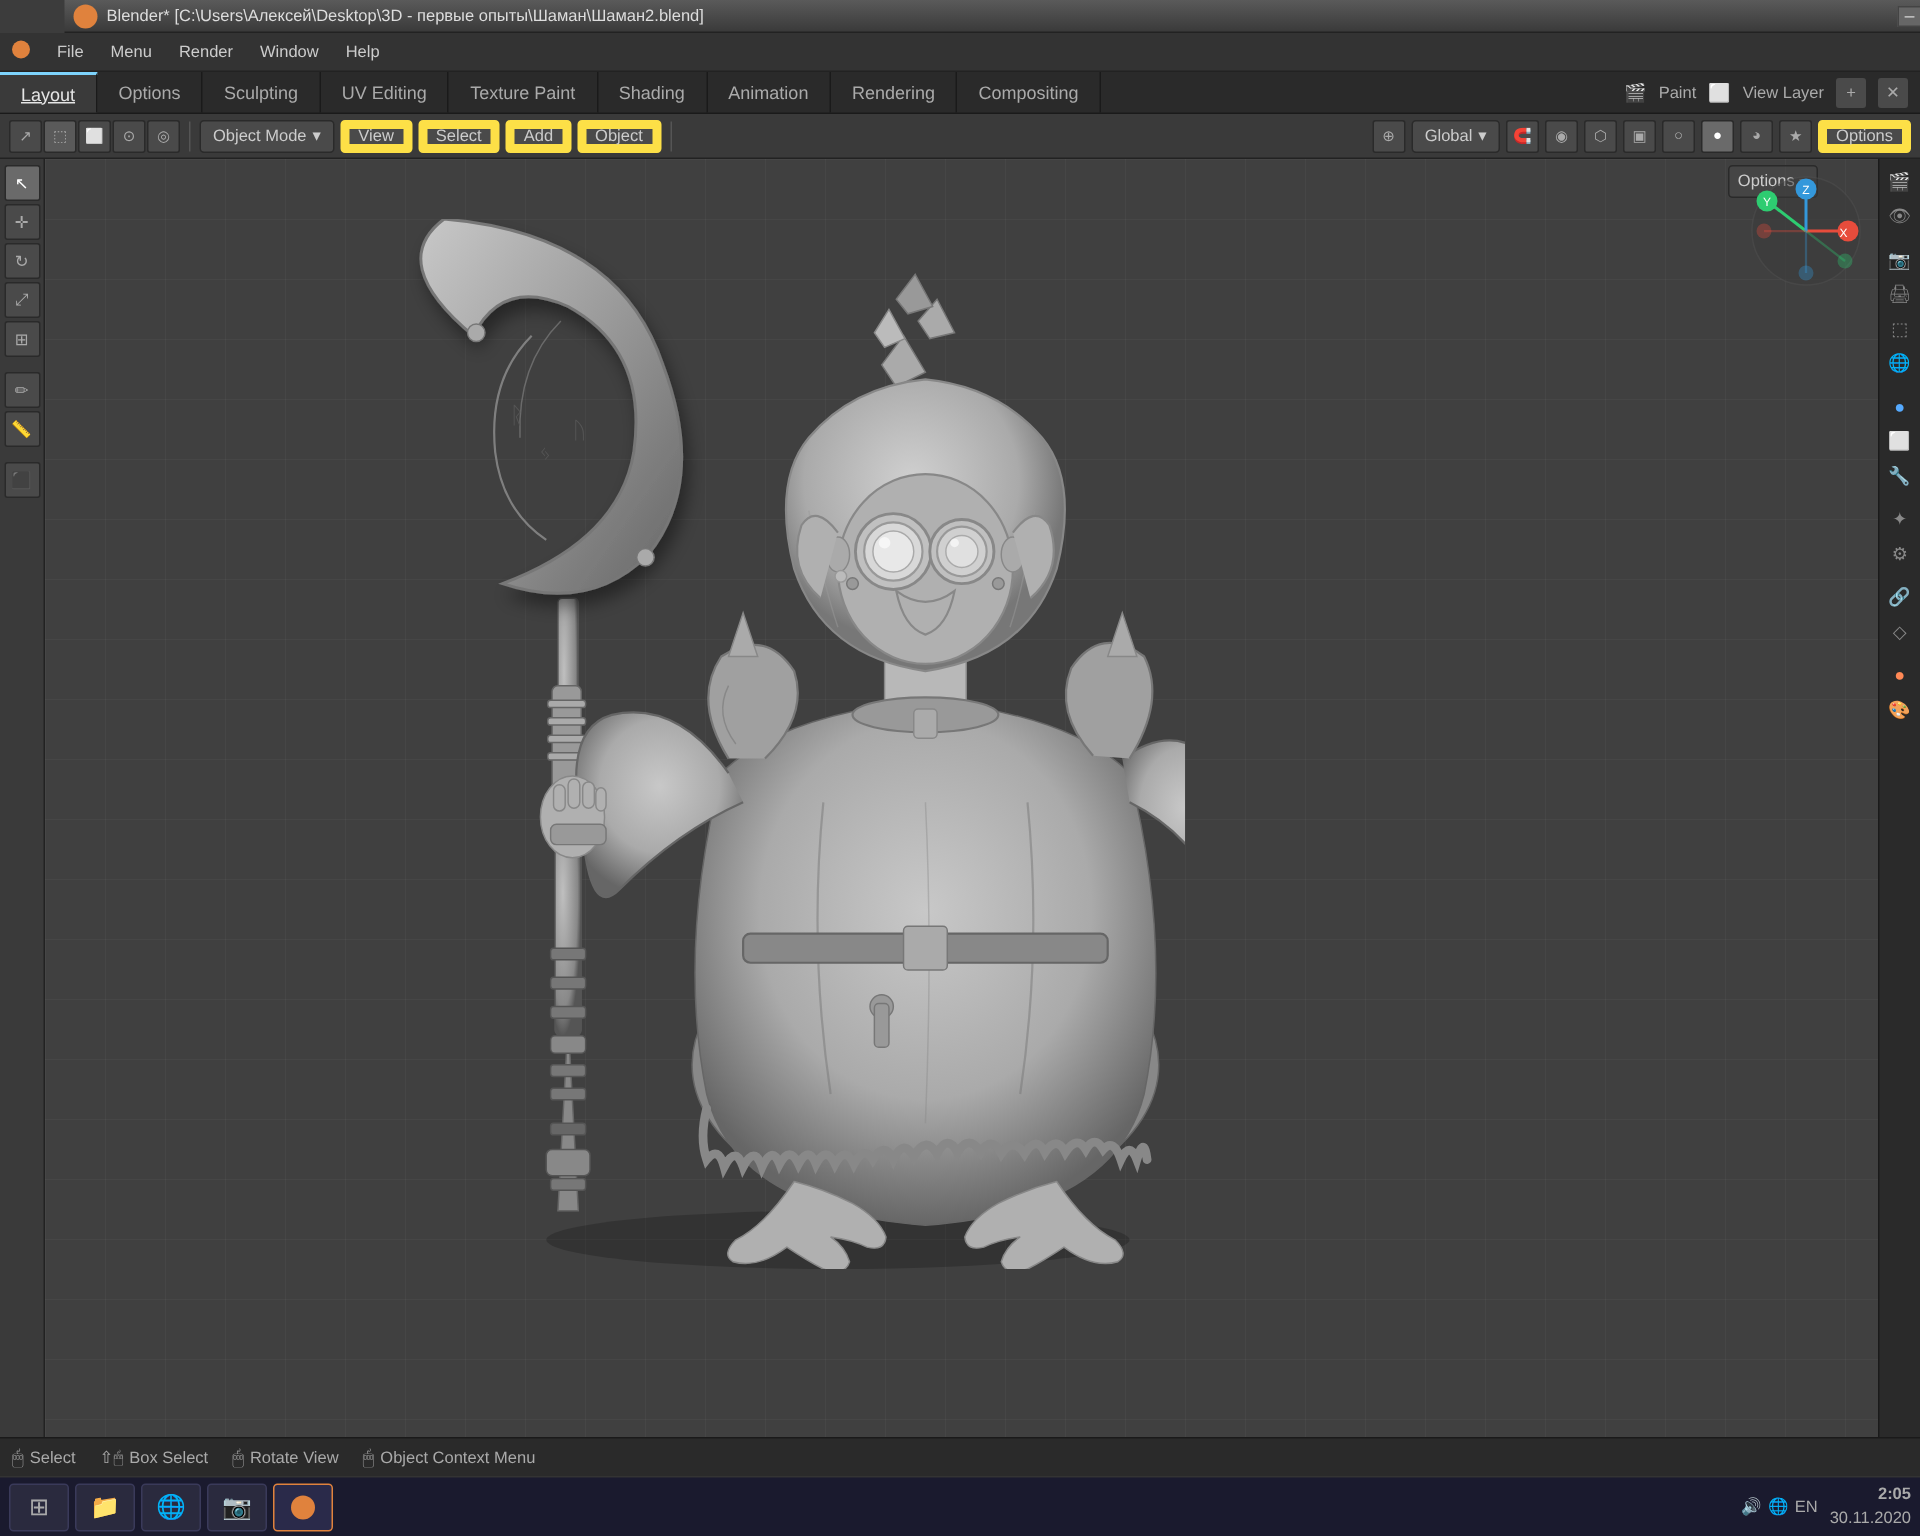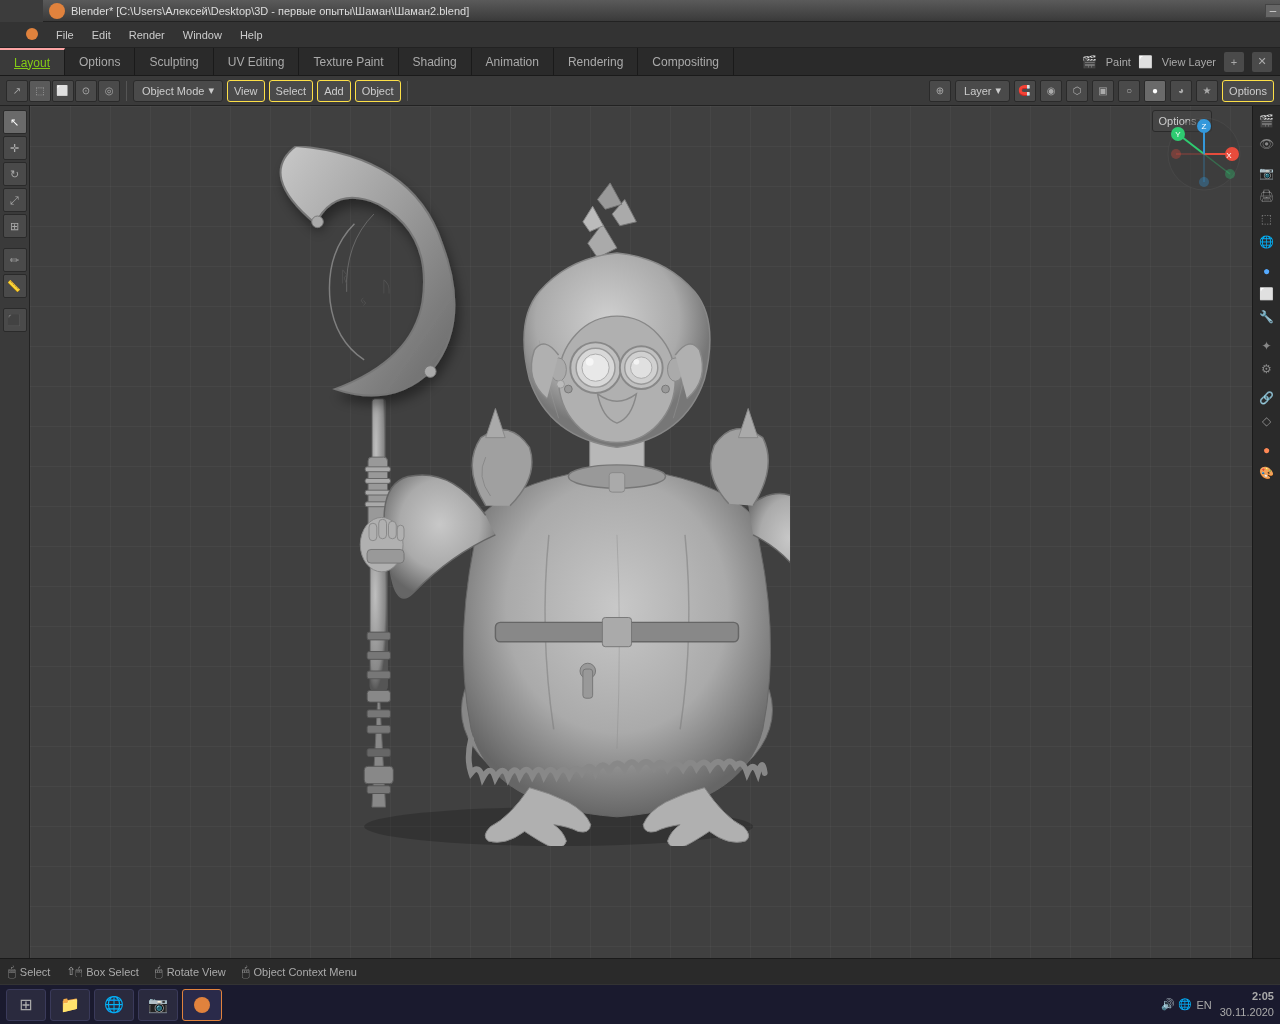--- a/index.html
+++ b/index.html
@@ -53,21 +53,21 @@
     }
     .title-btn.close { background: #c0392b; }
 
     
     #menu-bar {
       width: 100%;
       height: 26px;
       background: #333;
       display: flex;
       align-items: center;
-      padding: 0 18px;
+      padding: 0 0;
       gap: 2px;
       border-bottom: 1px solid #222;
     }
     .menu-item {
       padding: 2px 8px;
       color: #ccc;
       cursor: pointer;
       border-radius: 3px;
       font-size: 11px;
     }
@@ -85,22 +85,22 @@
       padding: 0 14px;
       display: flex;
       align-items: center;
       cursor: pointer;
       font-size: 12px;
       color: #aaa;
       border-right: 1px solid #1a1a1a;
     }
     .ws-tab.active {
       background: #3a3a3a;
-      color: #84cc16;
-      border-top: 2px solid #fca5a5;
+      color: #e5e5e5;
+      border-top: 2px solid #7dd3fc;
       text-decoration: underline;
     }
     #ws-right {
       margin-left: auto;
       display: flex;
       align-items: center;
       padding-right: 8px;
       gap: 8px;
       color: #aaa;
       font-size: 11px;
@@ -114,21 +114,21 @@
       display: flex;
       align-items: center;
       padding: 0 6px;
       gap: 4px;
       border-bottom: 1px solid #222;
     }
     .tool-btn {
       height: 22px;
       padding: 0 6px;
       background: #4a4a4a;
-      border: 1px solid #fde047;
+      border: 6px solid #fde047;
       border-radius: 3px;
       color: #ccc;
       font-size: 11px;
       cursor: pointer;
       display: flex;
       align-items: center;
       gap: 3px;
     }
     .tool-separator {
       width: 1px;
@@ -379,21 +379,21 @@
     <div class="title-btn">□</div>
     <div class="title-btn close">✕</div>
   </div>
 </div>
 
 <div id="menu-bar">
   <div class="menu-item">
     <span class="blender-logo" style="width:12px;height:12px;"></span>
   </div>
   <div class="menu-item">File</div>
-  <div class="menu-item">Edit</div>
+  <div class="menu-item">Menu</div>
   <div class="menu-item">Render</div>
   <div class="menu-item">Window</div>
   <div class="menu-item">Help</div>
 </div>
 
 <div id="workspace-tabs">
   <div class="ws-tab active">Layout</div>
   <div class="ws-tab">Options</div>
   <div class="ws-tab">Sculpting</div>
   <div class="ws-tab">
@@ -430,21 +430,21 @@
     <span>▾</span>
   </div>
   <div class="tool-btn">View</div>
   <div class="tool-btn">Select</div>
   <div class="tool-btn">Add</div>
   <div class="tool-btn">Object</div>
   <div class="tool-separator"></div>
   <div style="margin-left: auto; display:flex; gap:4px; align-items:center;">
     <div class="icon-btn">⊕</div>
     <div class="mode-dropdown">
-      <span>Layer</span>
+      <span>Global</span>
       <span>▾</span>
     </div>
     <div class="icon-btn">🧲</div>
     <div class="icon-btn">◉</div>
     <div class="icon-btn">⬡</div>
     <div class="icon-btn">▣</div>
     <div class="icon-btn">○</div>
     <div class="icon-btn" style="background:#6a6a6a;color:#fff;">●</div>
     <div class="icon-btn">◕</div>
     <div class="icon-btn">★</div>

